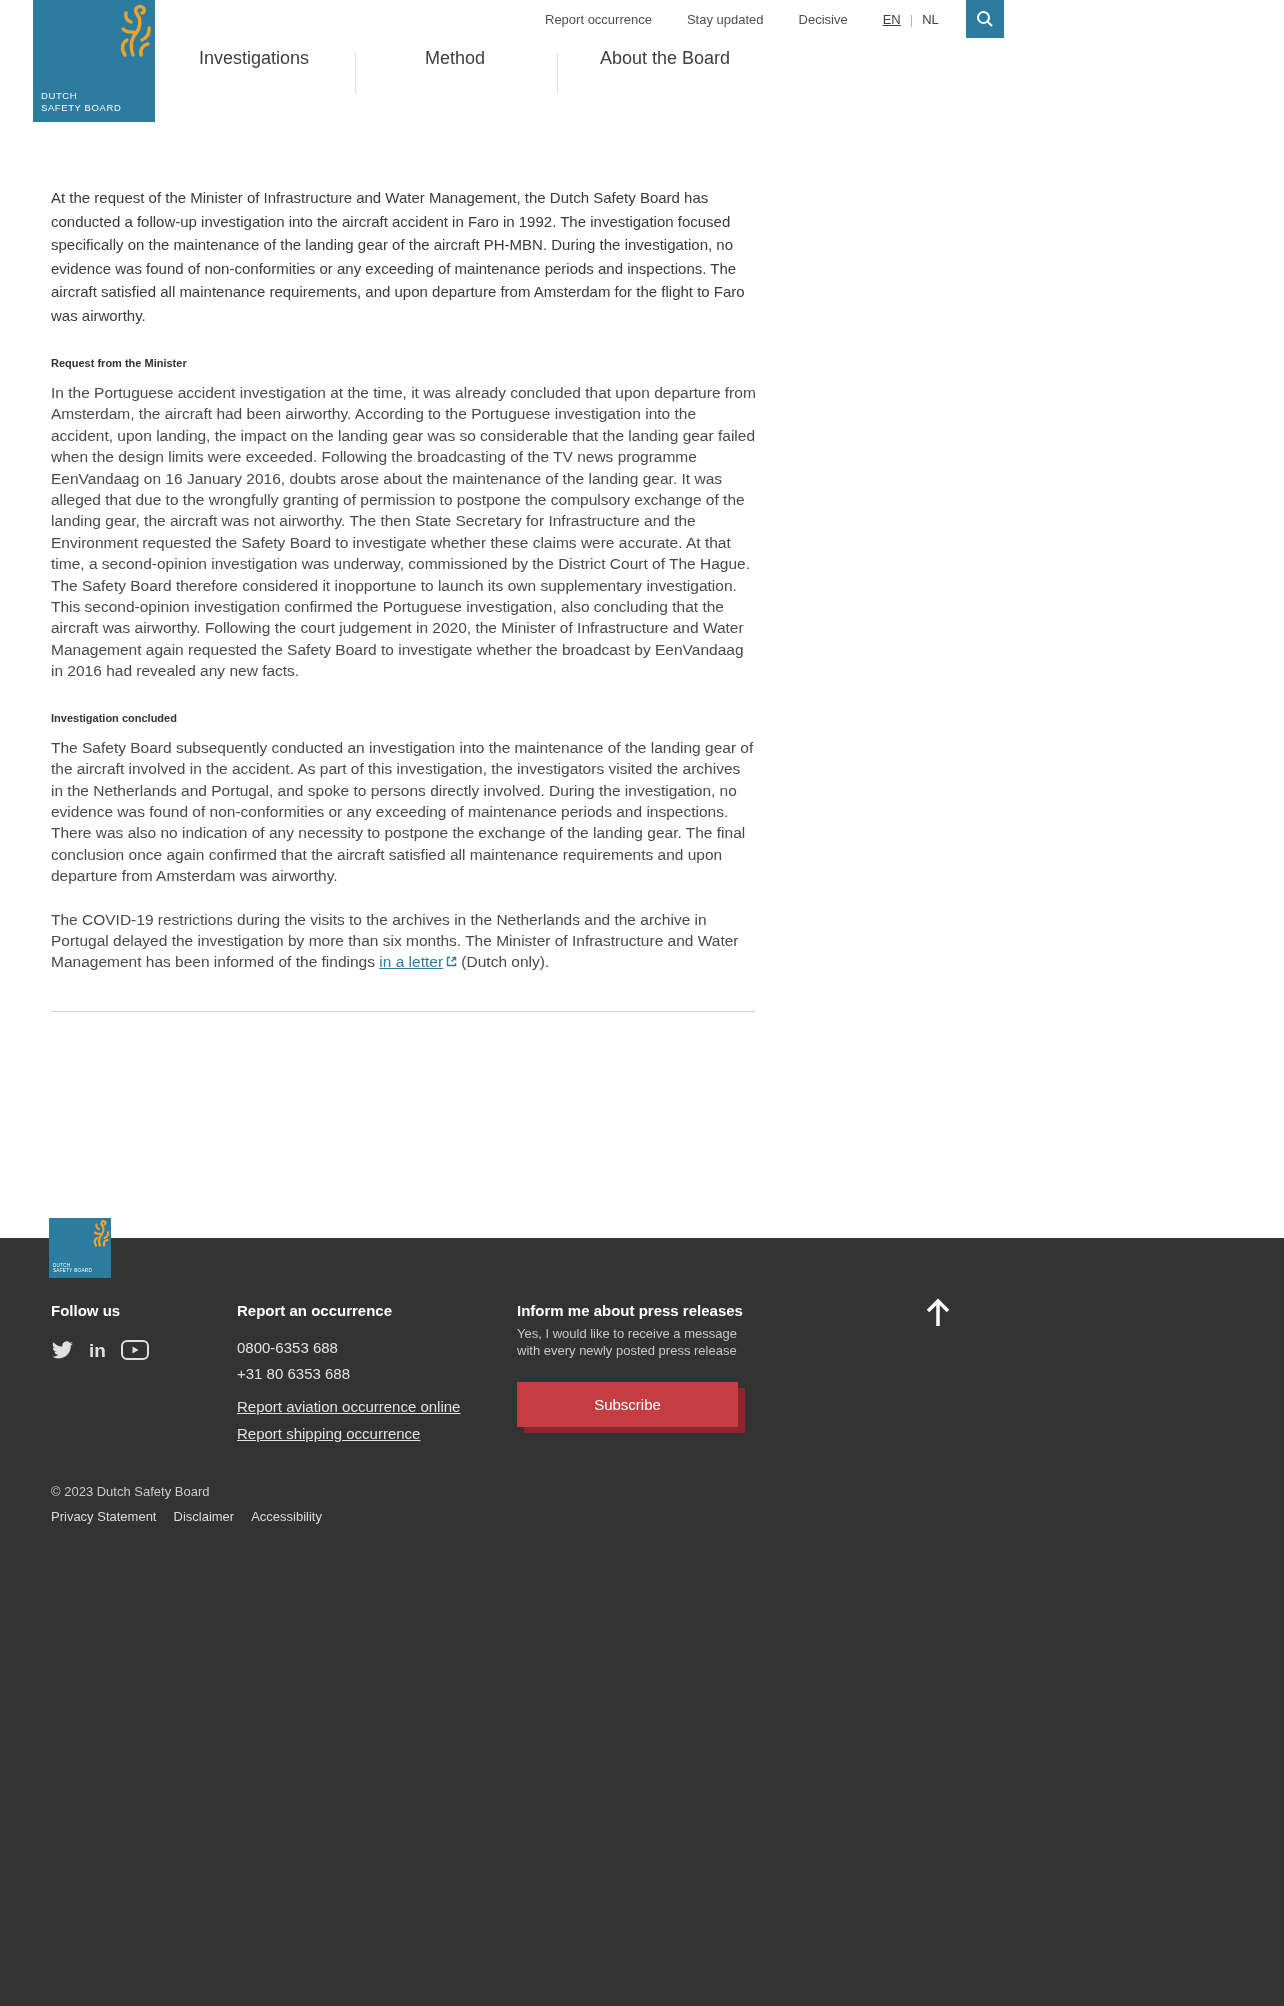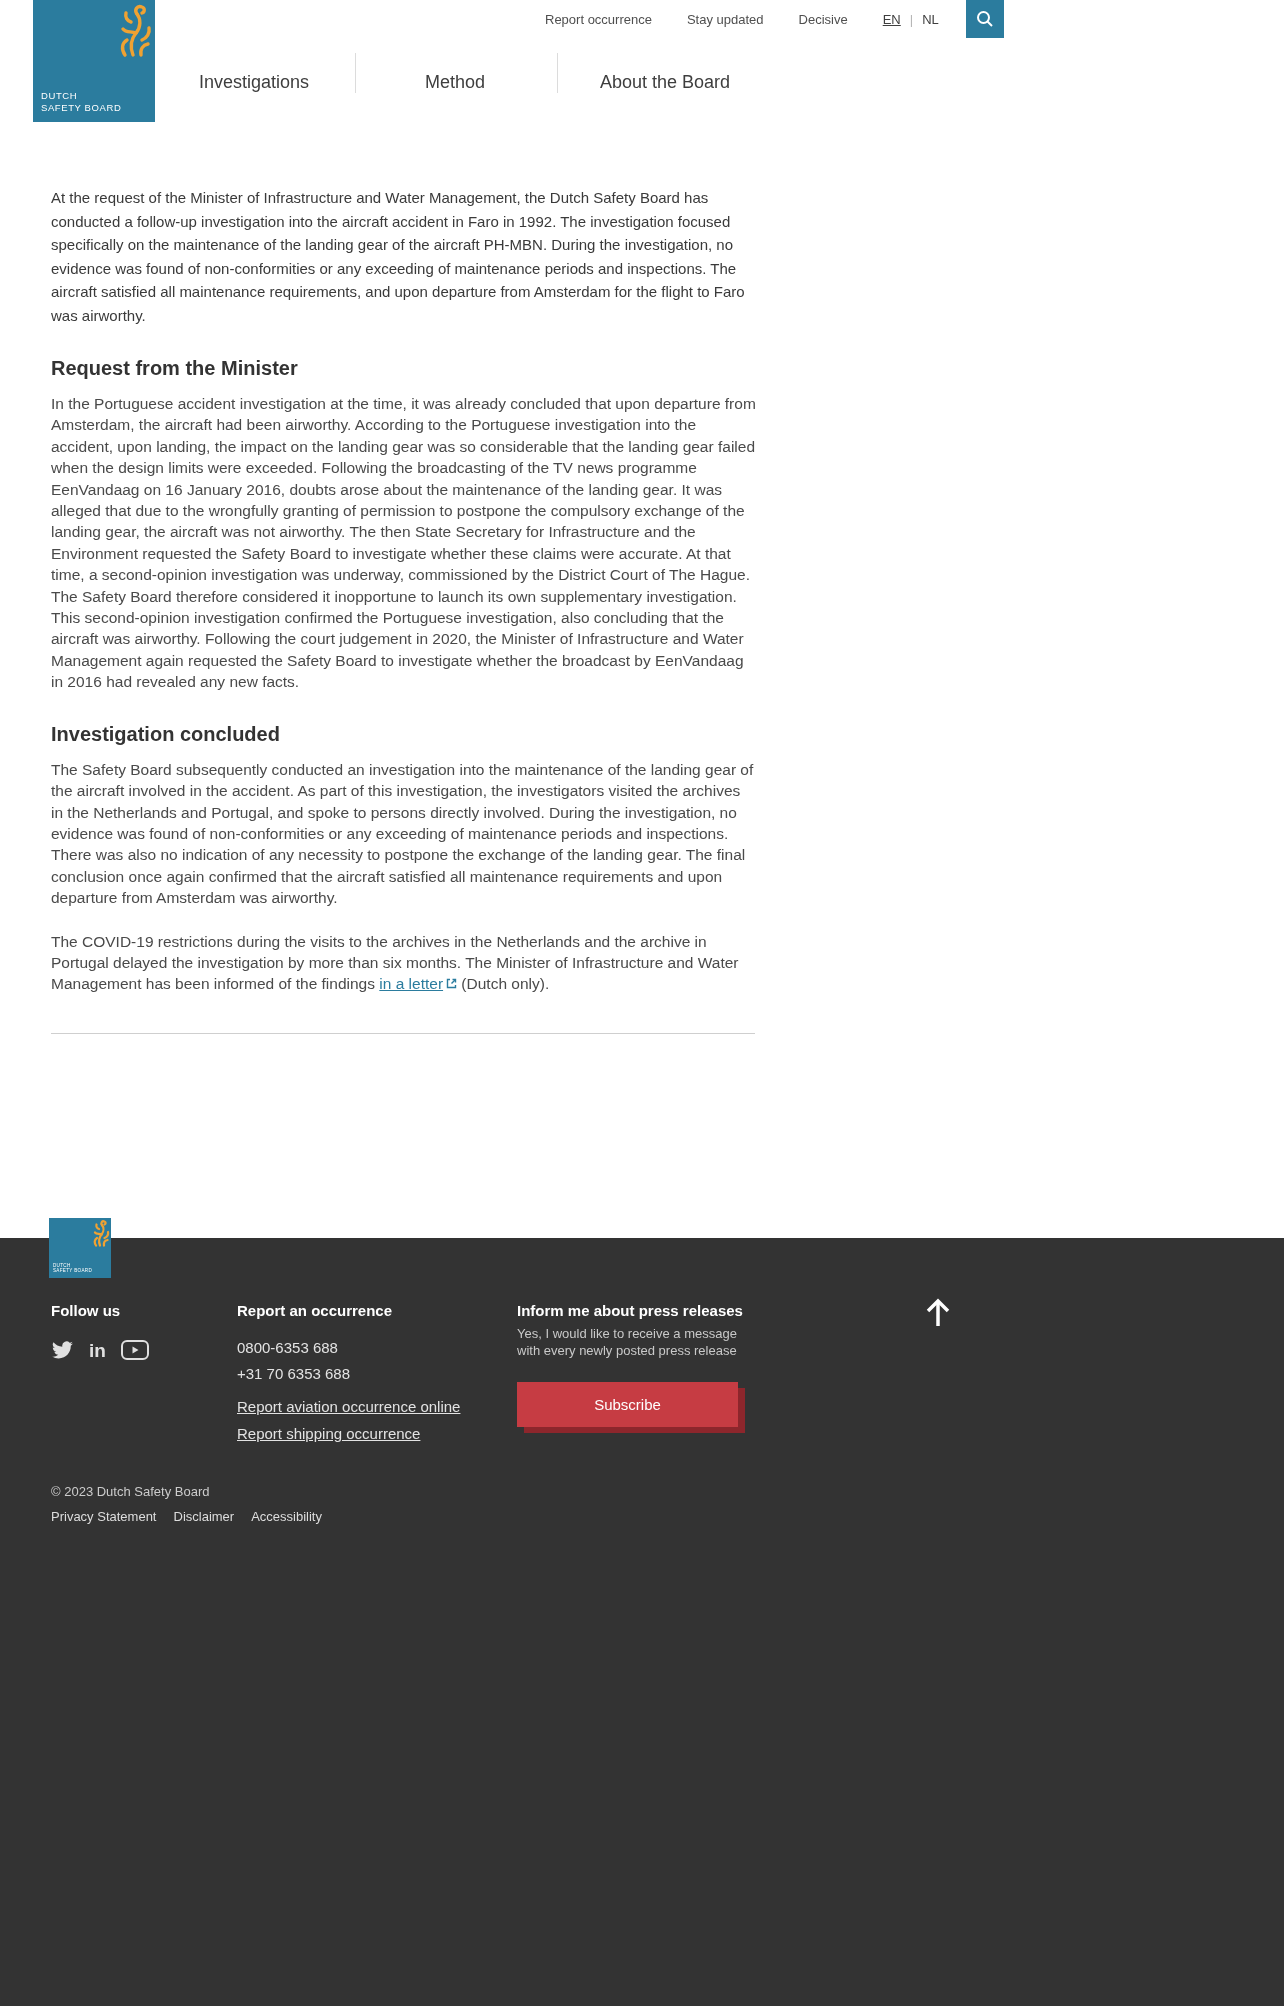--- a/index.html
+++ b/index.html
@@ -11,28 +11,28 @@
   .logo { position:absolute; left:33px; top:0; width:122px; height:122px; background:var(--teal,#2b7c9e); cursor:pointer; }
   .crest { position:absolute; top:0; right:0; line-height:0; }
   .brand-text { position:absolute; left:8px; bottom:9px; color:#fff; font-size:9.5px; line-height:11.5px; letter-spacing:0.6px; }
   .utility { position:absolute; top:0; left:545px; width:425px; height:38px; display:flex; align-items:center; font-size:13px; color:#4f4f4f; }
   .u-item { margin-right:35px; cursor:pointer; white-space:nowrap; }
   .lang { display:flex; align-items:flex-start; gap:9px; margin-left:auto; margin-right:27px; color:#3f3f3f; }
   .lang .en { text-decoration:underline; cursor:pointer; }
   .lang .sep { color:#b5b5b5; }
   .lang .nl { cursor:pointer; }
   .search-btn { width:38px; height:38px; background:var(--teal,#2b7c9e); border:none; display:flex; align-items:center; justify-content:center; cursor:pointer; flex:0 0 38px; }
-  .nav-item { position:absolute; top:72px; font-size:18px; color:#3e3e3e; cursor:pointer; }
+  .nav-item { position:absolute; top:48px; font-size:18px; color:#3e3e3e; cursor:pointer; }
   .nav-div { position:absolute; top:53px; width:1px; height:40px; background:#dcdcdc; }
 
   
   .content { position:absolute; left:51px; top:150px; width:705px; }
   h1.title { color:var(--teal,#2b7c9e); font-size:33px; line-height:38px; font-weight:600; margin-top:23px; }
   .intro { margin-top:36px; font-size:15px; line-height:23.5px; color:#3a3a3a; }
-  .section-heading { margin-top:30px; font-size:20px; font-weight:700; color:#333; }
+  .section-heading { margin-top:30px; font-size:11px; font-weight:700; color:#333; }
   .body-p { margin-top:13px; font-size:15.5px; line-height:21.4px; color:#4a4a4a; }
   .closing { margin-top:22px; }
   .link { color:var(--teal,#2b7c9e); text-decoration:underline; cursor:pointer; }
   .ext-icon { display:inline-block; margin-left:3px; color:var(--teal,#2b7c9e); }
   .divider { margin-top:38px; border-top:1px solid #cfcfcf; width:704px; }
 
   
   .footer { position:absolute; left:0; top:1238px; width:1284px; height:768px; background:var(--footer-bg,#333333); }
   .f-logo { position:absolute; left:49px; top:-20px; width:62px; height:60px; background:var(--teal,#2b7c9e); cursor:pointer; }
   .f-logo .brand-text { font-size:4.6px; line-height:5.6px; letter-spacing:0.3px; left:4px; bottom:4px; }
@@ -159,21 +159,21 @@
               <rect x="1" y="1" width="26" height="18" rx="5" fill="none" stroke="#e0e0e0" stroke-width="2"></rect>
               <path d="M11.5 6.5 L17.5 10 L11.5 13.5 Z" fill="#e0e0e0"></path>
             </svg>
         </span>
       </div>
     </div>
 
     <div class="f-col" style="left:237px">
       <div class="f-h">Report an occurrence</div>
       <div class="f-phone">0800-6353 688</div>
-      <div class="f-phone">+31 70 6353 688</div>
+      <div class="f-phone">+31 80 6353 688</div>
       <a class="f-link">Report aviation occurrence online</a>
       <a class="f-link">Report shipping occurrence</a>
     </div>
 
     <div class="f-col" style="left:517px">
       <div class="f-h">Inform me about press releases</div>
       <div class="press-text">Yes, I would like to receive a message with every newly posted press release</div>
       <button class="subscribe">Subscribe</button>
     </div>
 

